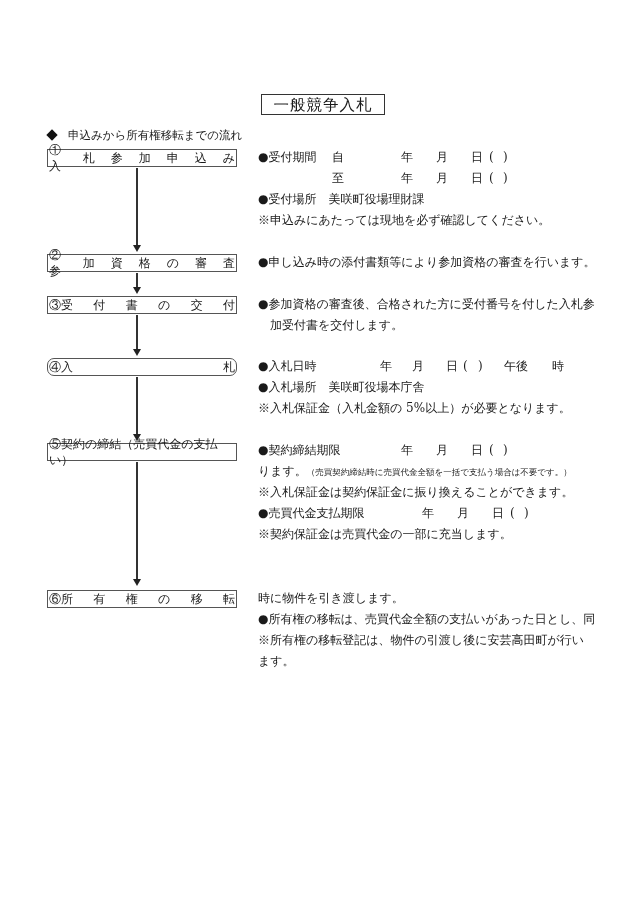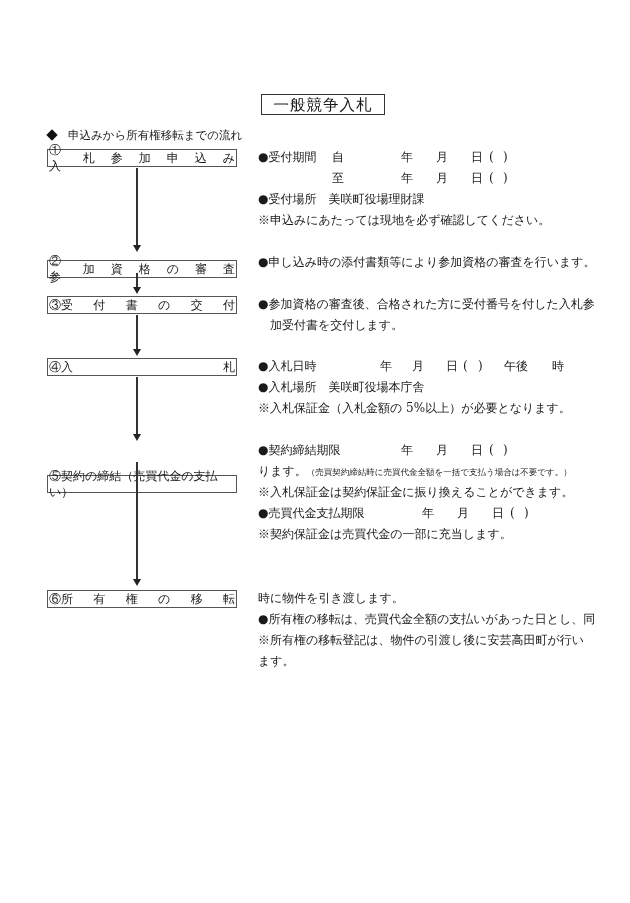--- a/index.html
+++ b/index.html
@@ -39,48 +39,48 @@
   <span>①入</span>
   <span>札</span>
   <span>参</span>
   <span>加</span>
   <span>申</span>
   <span>込</span>
   <span>み</span>
 </div>
 <div class="abs arrow" style="top:168px; height:78px;"></div>
 
-<div class="abs step-box spread" style="top:260px;">
+<div class="abs step-box spread" style="top:254px;">
   <span>②参</span>
   <span>加</span>
   <span>資</span>
   <span>格</span>
   <span>の</span>
   <span>審</span>
   <span>査</span>
 </div>
 <div class="abs arrow" style="top:273px; height:15px;"></div>
 
 <div class="abs step-box spread" style="top:296px;">
   <span>③受</span>
   <span>付</span>
   <span>書</span>
   <span>の</span>
   <span>交</span>
   <span>付</span>
 </div>
 <div class="abs arrow" style="top:315px; height:35px;"></div>
 
-<div class="abs step-box spread" style="top:358px;">
+<div class="abs step-box spread" style="top:358px;border-radius:7px;">
   <span>④入</span>
   <span>札</span>
 </div>
 <div class="abs arrow" style="top:377px; height:58px;"></div>
 
-<div class="abs step-box" style="top:443px;margin-top:32px;">
+<div class="abs step-box" style="top:443px;">
   <span>⑤契約の締結（売買代金の支払い）</span>
 </div>
 <div class="abs arrow" style="top:462px; height:118px;"></div>
 
 <div class="abs step-box spread" style="top:590px;">
   <span>⑥所</span>
   <span>有</span>
   <span>権</span>
   <span>の</span>
   <span>移</span>

